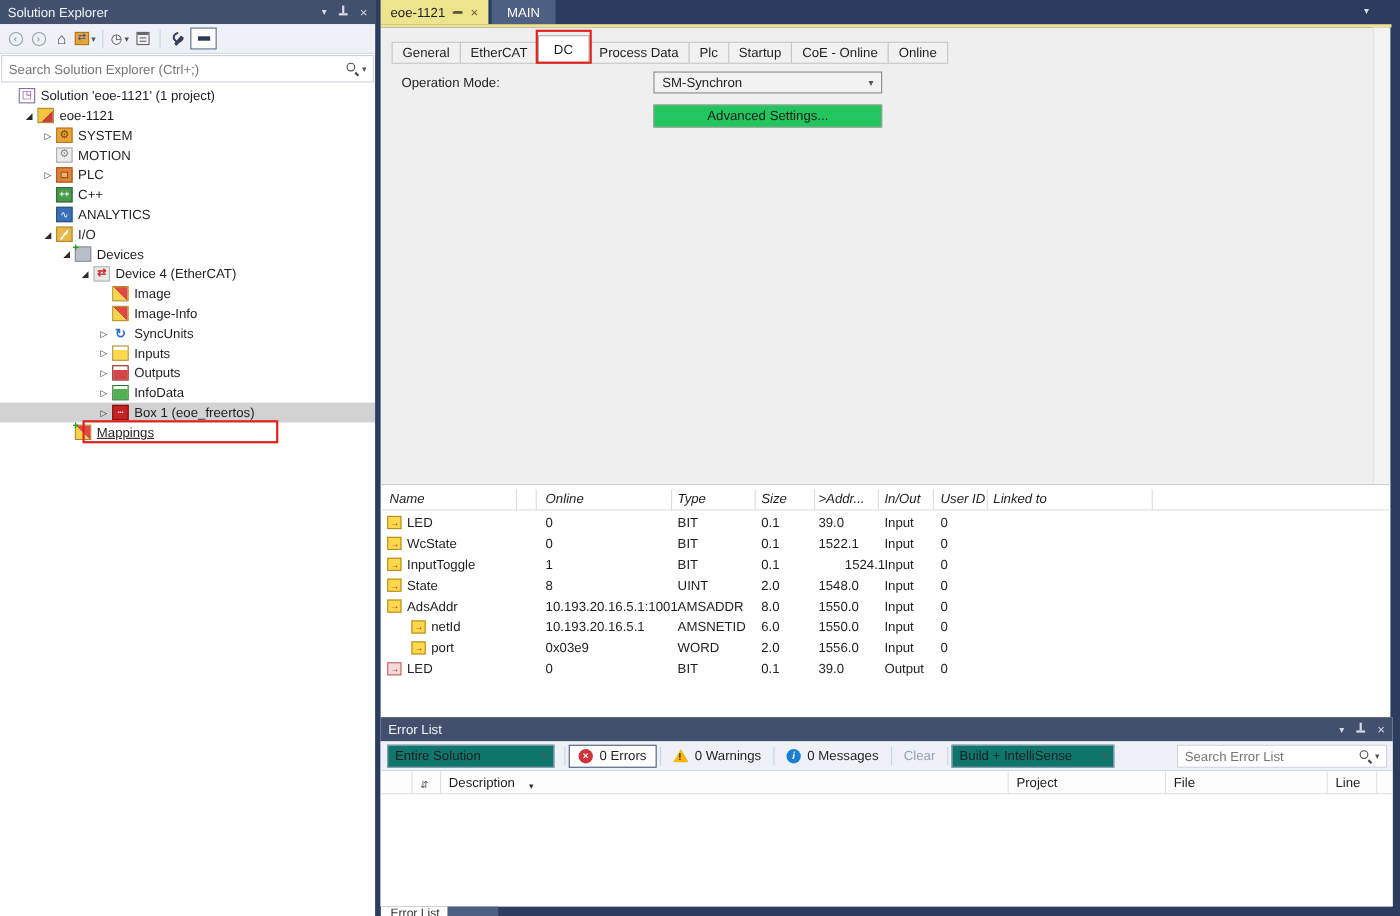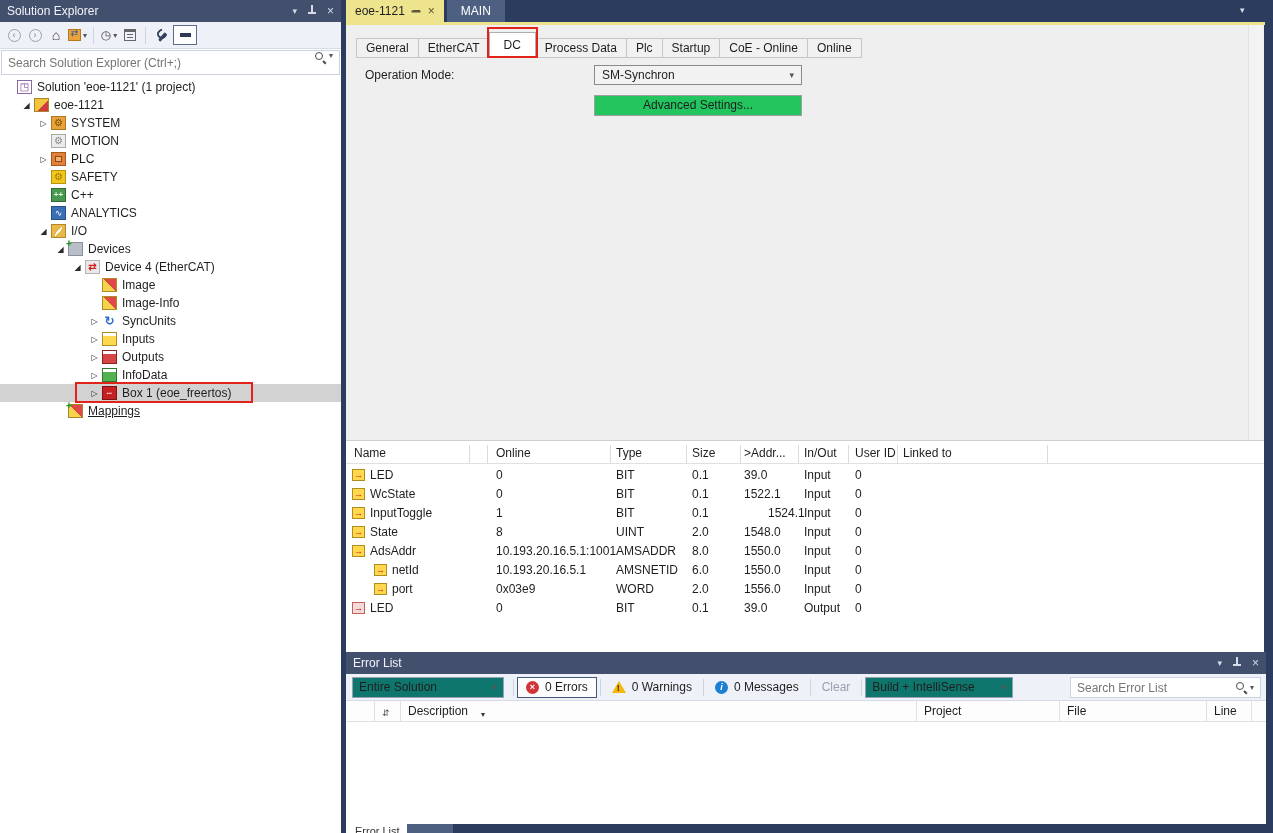--- a/index.html
+++ b/index.html
@@ -39,21 +39,21 @@
   .clock-g::before { content:"◷"; }
   .collapse-g { width:12px; height:12px; border:1px solid #666; position:relative; background:linear-gradient(#666 0 2px, transparent 2px); }
   .collapse-g::after { content:""; position:absolute; left:2px; top:4px; width:6px; height:1px; background:#666; box-shadow:0 3px 0 #666; }
   .vsep { width:1px; height:17px; background:#cdd3e0; margin:0 3px; }
   .wrench-g { position:relative; width:13px; height:13px; }
   .wrench-g::before { content:""; position:absolute; left:6px; top:3px; width:3px; height:10px; background:#35425e; transform:rotate(40deg); border-radius:1px; }
   .wrench-g::after { content:""; position:absolute; left:2px; top:0px; width:6px; height:6px; border:2px solid #35425e; border-radius:50%; border-top-color:transparent; transform:rotate(45deg); }
   .toggle-btn { width:24px; height:20px; border:1px solid #5a6b8c; background:#fdfdfd; display:flex; align-items:center; justify-content:center; }
   .toggle-bar { width:11px; height:4px; background:#2d3a55; }
 
-  .se-search { height:25px; margin:1px 1px; border:1px solid #ccd2df; background:#fff; display:flex; padding:0 6px; flex:none; }
+  .se-search { height:25px; margin:1px 1px; border:1px solid #ccd2df; background:#fff; display:flex; align-items:center; padding:0 6px; flex:none; }
   .se-search input { flex:1; border:none; outline:none; font-family:"Liberation Sans",sans-serif; font-size:12px; color:#767676; background:transparent; }
   .mag-icon { position:relative; width:13px; height:13px; flex:none; }
   .mag-icon::before { content:""; position:absolute; left:1px; top:1px; width:6px; height:6px; border:1.5px solid #4a4a4a; border-radius:50%; }
   .mag-icon::after { content:""; position:absolute; left:9px; top:9px; width:4px; height:2px; background:#4a4a4a; transform:rotate(45deg); transform-origin:left center; }
 
   #se-tree { flex:1; padding-top:2px; position:relative; overflow:hidden; }
   .t-row { height:18px; display:flex; align-items:center; white-space:nowrap; }
   .t-row.selected { background:#d2d2d2; }
   .exp { width:15px; flex:none; font-size:8px; color:#2b2b2b; text-align:center; }
   .tico { width:15px; height:14px; flex:none; margin-right:5px; position:relative; display:inline-block; }
@@ -112,21 +112,21 @@
   #op-mode-label { position:absolute; left:19px; top:43px; }
   #op-mode-combo { position:absolute; left:248px; top:40px; width:208px; height:20px; background:#f2f2f2; border:1px solid #8a8a8a; display:flex; align-items:center; padding:0 7px; }
   #op-mode-combo .cval { flex:1; }
   .combo-chev { font-size:9px; color:#555; }
   .combo-chev::before { content:"▾"; }
   #adv-btn { position:absolute; left:248px; top:70px; width:208px; height:21px; background:#22c55e; border:1px solid #9e9e9e; text-align:center; line-height:19px; }
   #doc-scrollbar { position:absolute; right:1px; top:0; bottom:0; width:15px; background:#f3f3f3; border-left:1px solid #e3e3e3; }
 
   
   #table-panel { position:absolute; left:346px; top:440px; width:918px; height:212px; background:#fff; border-top:1px solid #cfcfcf; }
-  #vt-header { position:absolute; left:0; top:2px; width:100%; height:21px; border-bottom:1px solid #e0e0e0; }
+  #vt-header { position:absolute; left:0; top:2px; width:100%; height:21px; border-bottom:1px solid #e0e0e0;font-style:italic; }
   .vt-h { position:absolute; top:3px; font-size:12px; color:#1e1e1e; white-space:nowrap; }
   .vt-sep { position:absolute; top:2px; width:1px; height:19px; background:#dcdcdc; }
   .vt-row { position:absolute; left:0; width:100%; height:19px;padding-left:45px; }
   .vt-c { position:absolute; top:2px; white-space:nowrap; font-size:12px; }
   .vt-name { display:flex; align-items:center; gap:5px; }
   .vico { width:13px; height:12px; flex:none; position:relative; display:inline-block; }
   .vico::after { position:absolute; inset:-1px 0 0 0; display:flex; align-items:center; justify-content:center; font-size:9px; font-weight:bold; }
   .ic-varin { background:#ffd84d; border:1px solid #b08d1f; }
   .ic-varin::after { content:"→"; color:#d42020; }
   .ic-varout { background:#f6dada; border:1px solid #c06060; }
@@ -237,25 +237,20 @@
         <span class="tico ic-motion"></span>
         <span class="t-label">MOTION</span>
       </div>
       <div class="t-row" style="padding-left: 36px;">
         <span class="exp">▷</span>
         <span class="tico ic-plc"></span>
         <span class="t-label">PLC</span>
       </div>
       <div class="t-row" style="padding-left: 36px;">
         <span class="exp"></span>
-        <span class="tico ic-safety"></span>
-        <span class="t-label">SAFETY</span>
-      </div>
-      <div class="t-row" style="padding-left: 36px;">
-        <span class="exp"></span>
         <span class="tico ic-cpp"></span>
         <span class="t-label">C++</span>
       </div>
       <div class="t-row" style="padding-left: 36px;">
         <span class="exp"></span>
         <span class="tico ic-analytics"></span>
         <span class="t-label">ANALYTICS</span>
       </div>
       <div class="t-row" style="padding-left: 36px;">
         <span class="exp">◢</span>

